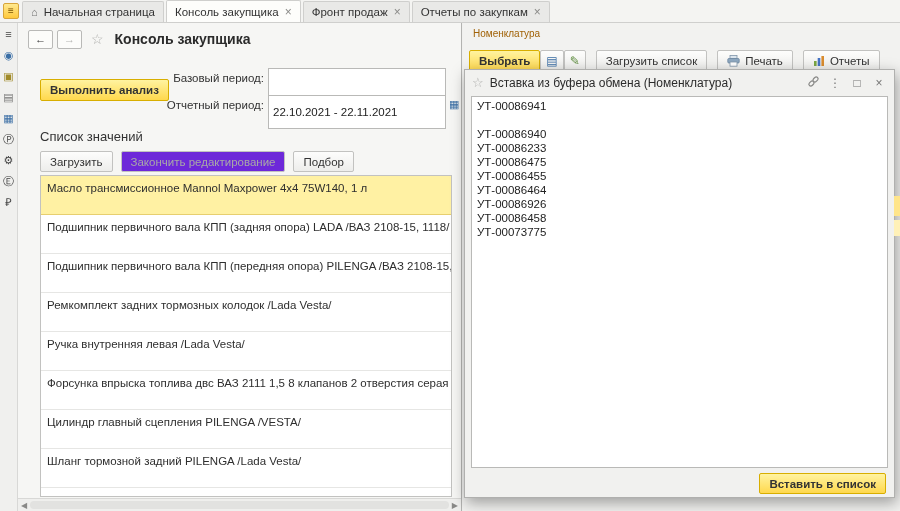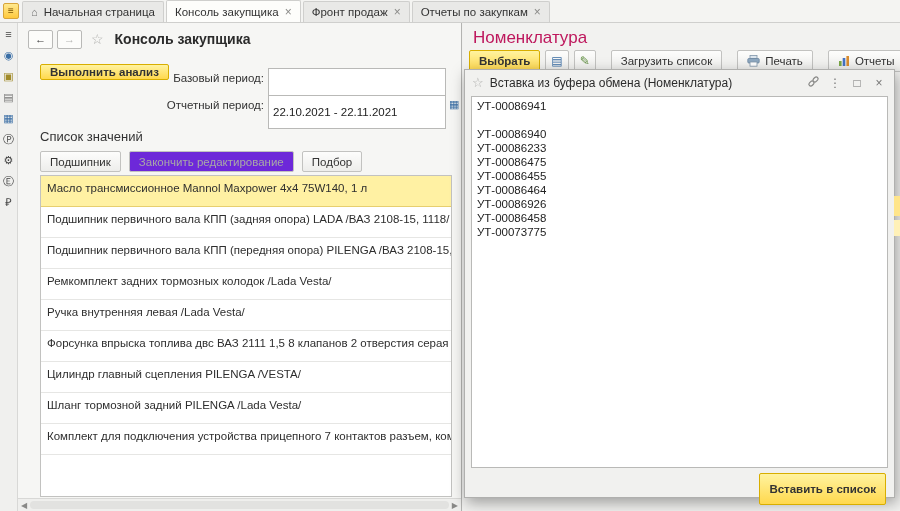--- a/index.html
+++ b/index.html
@@ -38,61 +38,61 @@
   
   .left-panel{position:absolute;top:23px;left:18px;width:444px;bottom:0;background:#f6f6f4;
               border-right:1px solid #b3b3b1}
   .lp-header{height:32px;display:flex;align-items:center;gap:4px;padding:0 10px}
   .navbtn{width:25px;height:19px;font-size:11px;border:1px solid #b9b9b7;background:#fcfcfa;
           border-radius:2px;color:#333;padding:0;cursor:pointer}
   .navbtn.disabled{color:#b5b5b3}
   .star{color:#b0b0ae;font-size:14px;margin:0 5px;cursor:pointer}
   .lp-title{font-size:14px;font-weight:bold;color:#2b2b2b;margin-left:2px}
   .lp-form{position:relative;height:72px}
-  .analyze{position:absolute;left:22px;top:9px;height:16px}
+  .analyze{position:absolute;left:22px;top:24px;height:22px}
   .flabel{position:absolute;font-size:11.5px;color:#333;width:116px;text-align:right}
   .l1{left:130px;top:17px}
   .l2{left:130px;top:44px}
   .finput{position:absolute;border:1px solid #b9b9b7;background:#fff;font-size:11.5px;
           padding:16px 4px;font-family:inherit;color:#222}
   .i1{left:250px;top:13px;width:178px;height:20px}
   .i2{left:250px;top:40px;width:178px;height:20px}
   .picker{position:absolute;left:431px;top:43px;font-size:11px;cursor:pointer}
   .lp-listhead{margin:2px 0 0 22px;font-size:13px;color:#333}
   .lp-buttons{margin:7px 0 0 22px;display:flex;gap:8px}
   .lp-buttons .btn{height:21px}
   .value-list{position:absolute;left:22px;top:152px;width:412px;bottom:14px;background:#fff;
               border:1px solid #c2c2c0;overflow:hidden}
-  .vrow{height:31px;line-height:24px;padding:0 6px;border-bottom:1px solid #e6e6e4;
+  .vrow{height:39px;line-height:24px;padding:0 6px;border-bottom:1px solid #e6e6e4;
         font-size:11.5px;white-space:nowrap;overflow:hidden;color:#2e2e2e;background:#fff;cursor:pointer}
   .vrow.selected{background:#fff1a3;border-bottom-color:#e7cf6f}
   .hscroll{position:absolute;left:0;right:0;bottom:0;height:13px;background:#efefed;
            border-top:1px solid #d8d8d6;display:flex;align-items:center;padding:0 3px;
            font-size:8px;color:#8a8a88}
   .htrack{flex:1;height:8px;margin:0 3px;background:#e2e2e0;border-radius:4px}
 
   
   .right-panel{position:absolute;top:23px;left:463px;right:0;bottom:0;background:#f2f2f0}
-  .rp-title{position:absolute;left:10px;top:5px;font-size:17px;color:#be185d}
+  .rp-title{position:absolute;left:10px;top:5px;font-size:10px;color:#a16207}
   .rp-toolbar{position:absolute;left:6px;top:26px;right:4px;height:24px;display:flex;
-              align-items:center;gap:5px}
+              align-items:center;}
   .ml{margin-left:10px}
   .tico{font-size:12px;line-height:1}
 
   
   .dialog{position:absolute;left:1px;top:46px;width:431px;height:429px;background:#f1f1ef;
           border:1px solid #b0b0ae;box-shadow:2px 5px 14px rgba(0,0,0,.35)}
   .dlg-titlebar{height:25px;display:flex;align-items:center;padding:0 7px;gap:6px}
   .dlg-star{color:#b0b0ae;font-size:13px;cursor:pointer}
   .dlg-title{flex:1;font-size:12px;font-weight:normal;color:#2b2b2b;white-space:nowrap;overflow:hidden}
   .dlg-ico{color:#777;font-size:12px;width:16px;text-align:center;cursor:pointer;line-height:1}
   .dlg-text{position:absolute;left:6px;right:6px;top:26px;height:372px;border:1px solid #b9b9b7;
             background:#fff;font-family:"Liberation Sans",sans-serif;font-size:11.5px;
             line-height:14px;padding:2px 5px;resize:none;color:#222;white-space:pre;overflow:auto}
-  .dlg-insert{position:absolute;right:8px;top:403px;height:32px}
+  .dlg-insert{position:absolute;right:8px;top:403px;height:21px}
 
   
   .frag{position:absolute;right:0;width:6px}
   .f1{top:196px;height:20px;background:#ffe58a}
   .f2{top:220px;height:16px;background:#fff1b8}
 </style>
 </head>
 <body>
 
 <div class="screen">
@@ -142,21 +142,21 @@
       <span class="flabel l1">Базовый период:</span>
       <input class="finput i1" style="">
       <span class="flabel l2">Отчетный период:</span>
       <input class="finput i2" value="22.10.2021 - 22.11.2021" style="">
       <span class="picker c-blue">▦</span>
     </div>
 
     <div class="lp-listhead">Список значений</div>
 
     <div class="lp-buttons">
-      <button class="btn">Подшипник</button>
+      <button class="btn">Загрузить</button>
       <button class="btn disabled">Закончить редактирование</button>
       <button class="btn">Подбор</button>
     </div>
 
     <div class="value-list">
         <div class="vrow selected">
         <span>Масло трансмиссионное Mannol Maxpower 4x4 75W140, 1 л</span>
       </div>
         <div class="vrow">
         <span>Подшипник первичного вала КПП (задняя опора) LADA /ВАЗ 2108-15, 1118/</span>

